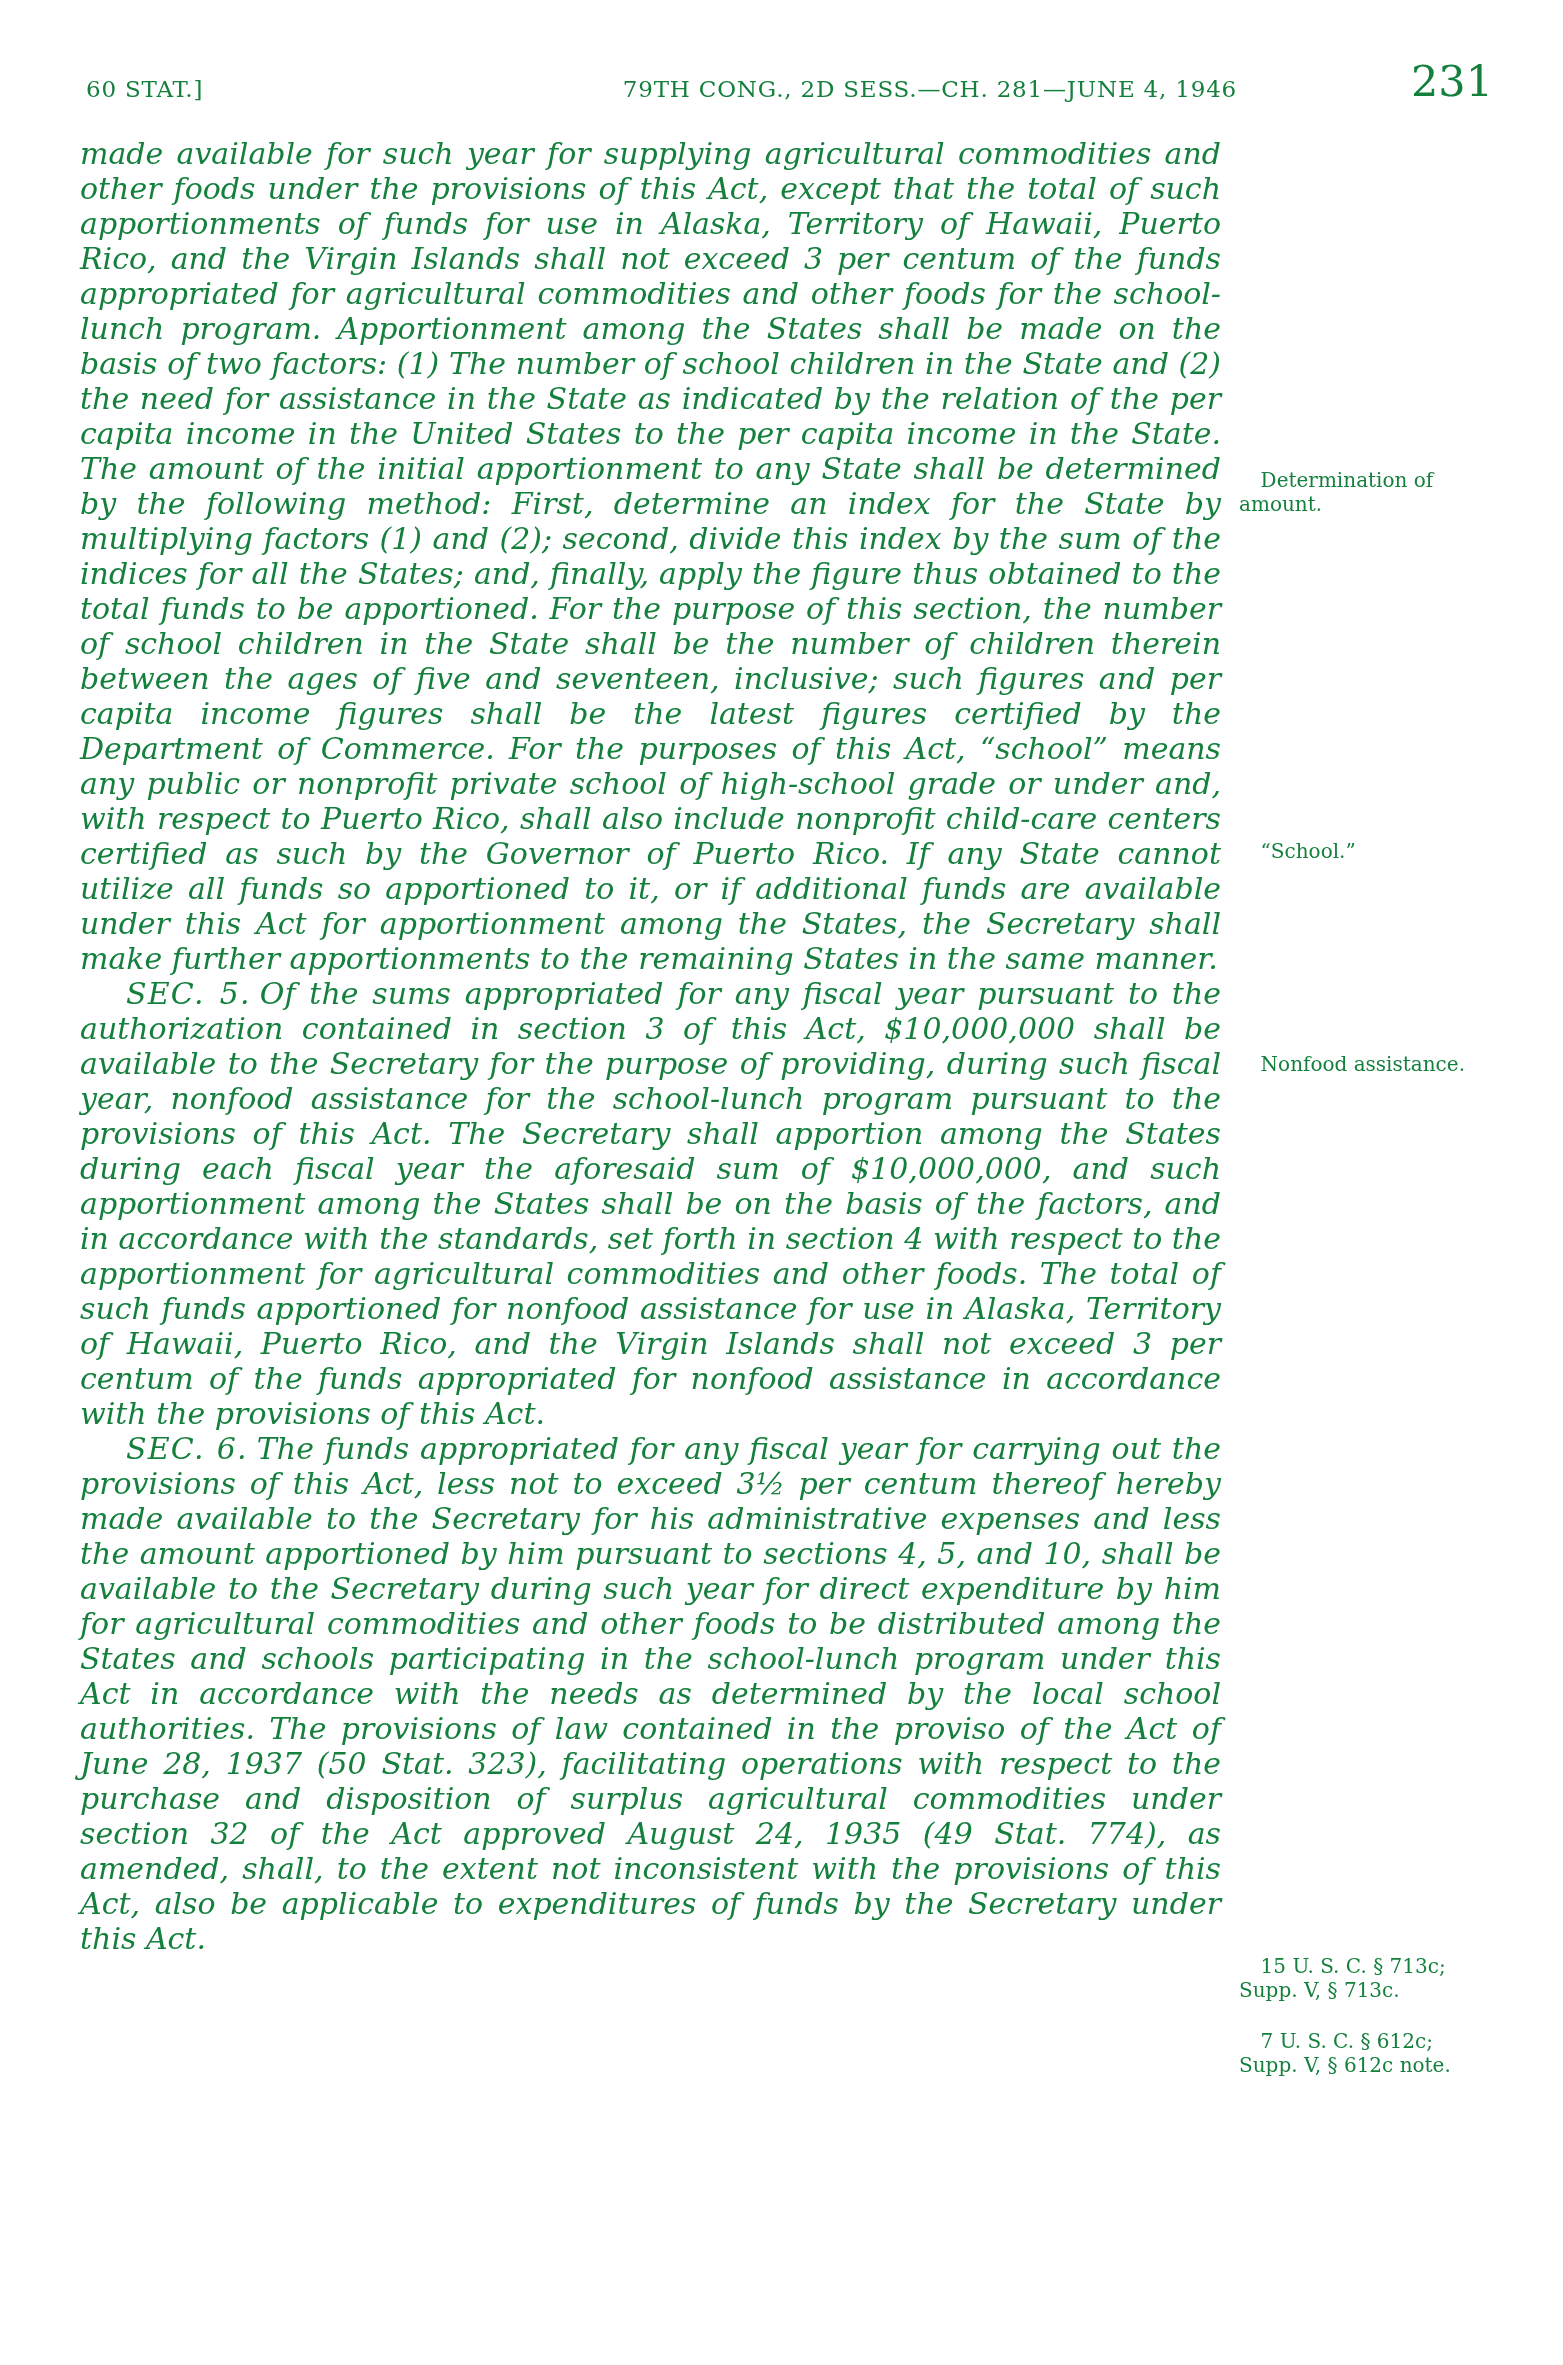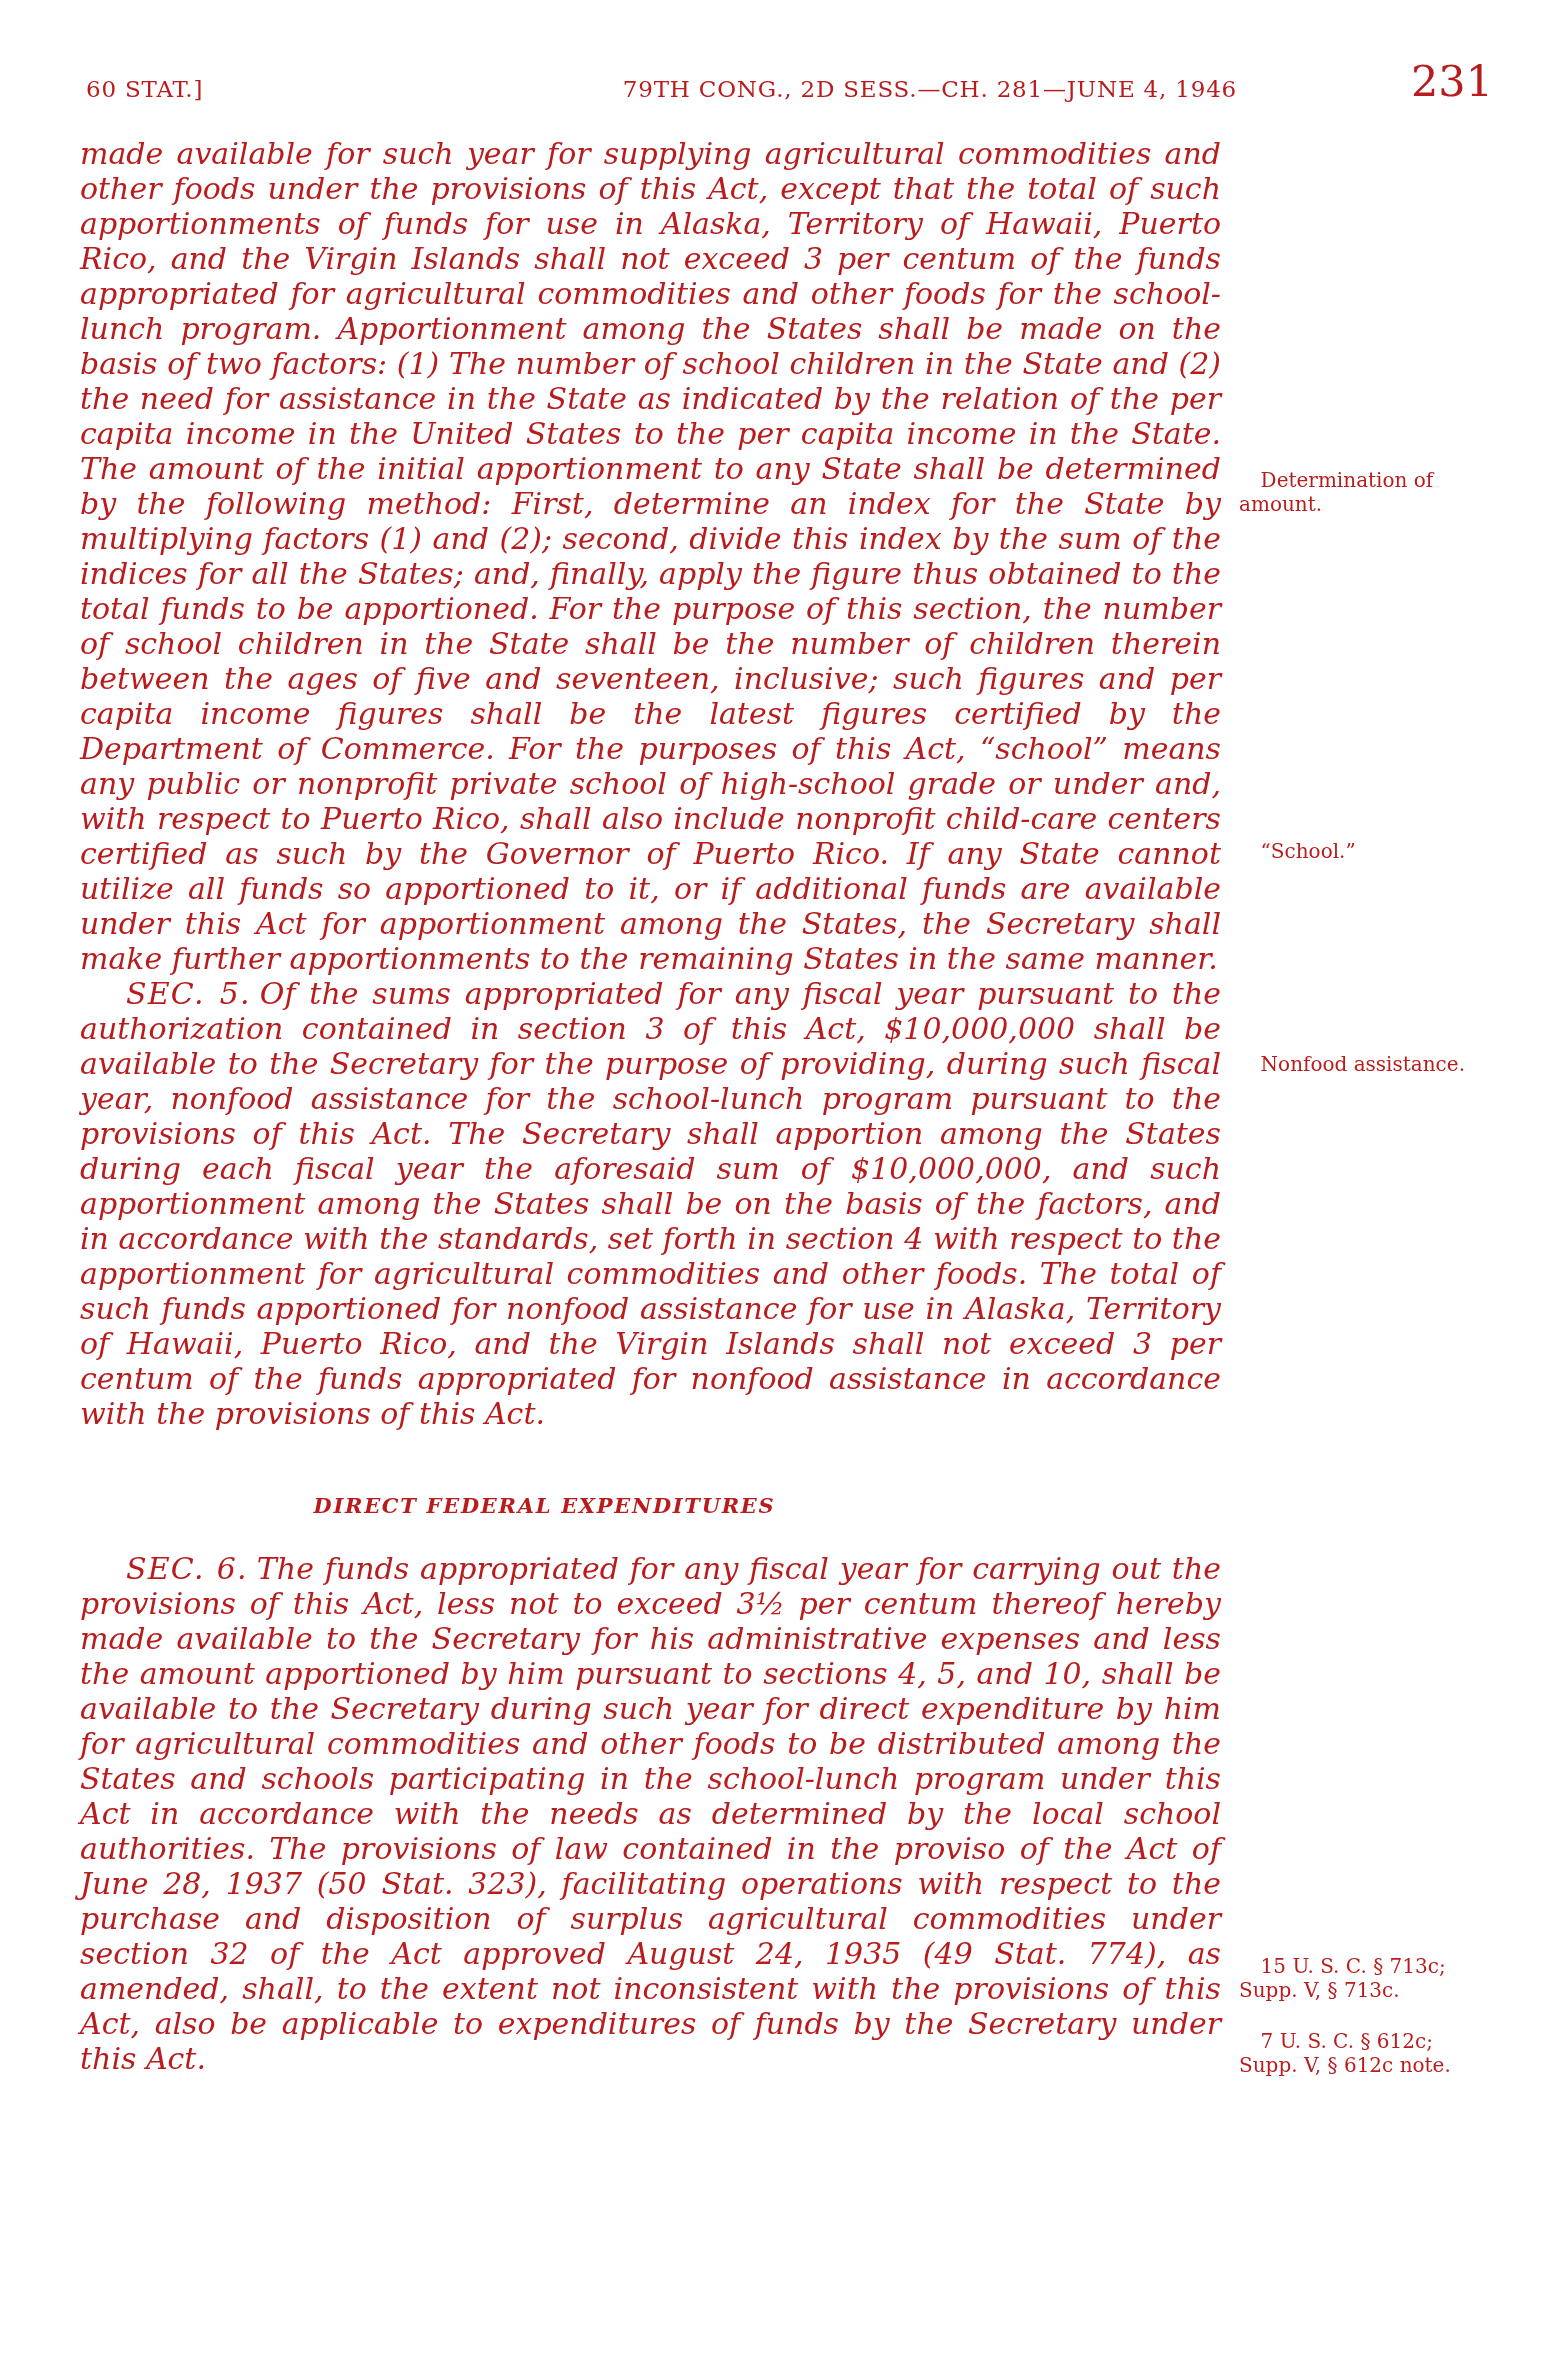--- a/index.html
+++ b/index.html
@@ -5,21 +5,21 @@
   html, body {
     margin: 0;
     padding: 0;
     background: #ffffff;
   }
   .page {
     position: relative;
     width: 1564px;
     height: 2366px;
     background: #ffffff;
-    color: #b91c1c;
+    color: #15803d;
     font-family: "DejaVu Serif", "Liberation Serif", serif;
     overflow: hidden;
   }
   .header-stat {
     position: absolute;
     left: 86px;
     top: 76px;
     font-size: 23px;
     letter-spacing: 0.8px;
     white-space: nowrap;
@@ -102,21 +102,20 @@
   <div class="header-center">79TH CONG., 2D SESS.—CH. 281—JUNE 4, 1946</div>
 
   <div class="page-number">231</div>
 
   <div class="body-col">
 
     <p class="para">made available for such year for supplying agricultural commodities and other foods under the provisions of this Act, except that the total of such apportionments of funds for use in Alaska, Territory of Hawaii, Puerto Rico, and the Virgin Islands shall not exceed 3 per centum of the funds appropriated for agricultural commodities and other foods for the school-lunch program.  Apportionment among the States shall be made on the basis of two factors: (1) The number of school children in the State and (2) the need for assistance in the State as indicated by the relation of the per capita income in the United States to the per capita income in the State.  The amount of the initial apportionment to any State shall be determined by the following method: First, determine an index for the State by multiplying factors (1) and (2); second, divide this index by the sum of the indices for all the States; and, finally, apply the figure thus obtained to the total funds to be apportioned.  For the purpose of this section, the number of school children in the State shall be the number of children therein between the ages of five and seventeen, inclusive; such figures and per capita income figures shall be the latest figures certified by the Department of Commerce.  For the purposes of this Act, “school” means any public or nonprofit private school of high-school grade or under and, with respect to Puerto Rico, shall also include nonprofit child-care centers certified as such by the Governor of Puerto Rico.  If any State cannot utilize all funds so apportioned to it, or if additional funds are available under this Act for apportionment among the States, the Secretary shall make further apportionments to the remaining States in the same manner.</p>
 
     <p class="para indent"><span class="sec-lead">SEC. 5.</span><span>Of the sums appropriated for any fiscal year pursuant to the authorization contained in section 3 of this Act, $10,000,000 shall be available to the Secretary for the purpose of providing, during such fiscal year, nonfood assistance for the school-lunch program pursuant to the provisions of this Act.  The Secretary shall apportion among the States during each fiscal year the aforesaid sum of $10,000,000, and such apportionment among the States shall be on the basis of the factors, and in accordance with the standards, set forth in section 4 with respect to the apportionment for agricultural commodities and other foods.  The total of such funds apportioned for nonfood assistance for use in Alaska, Territory of Hawaii, Puerto Rico, and the Virgin Islands shall not exceed 3 per centum of the funds appropriated for nonfood assistance in accordance with the provisions of this Act.</span></p>
 
-    <p class="para sec-heading"><span class="heading-inner">DIRECT FEDERAL EXPENDITURES</span></p>
 
     <p class="para indent"><span class="sec-lead">SEC. 6.</span><span>The funds appropriated for any fiscal year for carrying out the provisions of this Act, less not to exceed 3½ per centum thereof hereby made available to the Secretary for his administrative expenses and less the amount apportioned by him pursuant to sections 4, 5, and 10, shall be available to the Secretary during such year for direct expenditure by him for agricultural commodities and other foods to be distributed among the States and schools participating in the school-lunch program under this Act in accordance with the needs as determined by the local school authorities.  The provisions of law contained in the proviso of the Act of June 28, 1937 (50 Stat. 323), facilitating operations with respect to the purchase and disposition of surplus agricultural commodities under section 32 of the Act approved August 24, 1935 (49 Stat. 774), as amended, shall, to the extent not inconsistent with the provisions of this Act, also be applicable to expenditures of funds by the Secretary under this Act.</span></p>
 
   </div>
 
   <div class="margin-note mn-note1">
     <div class="mn-line first">Determination of</div>
     <div class="mn-line">amount.</div>
   </div>
 

